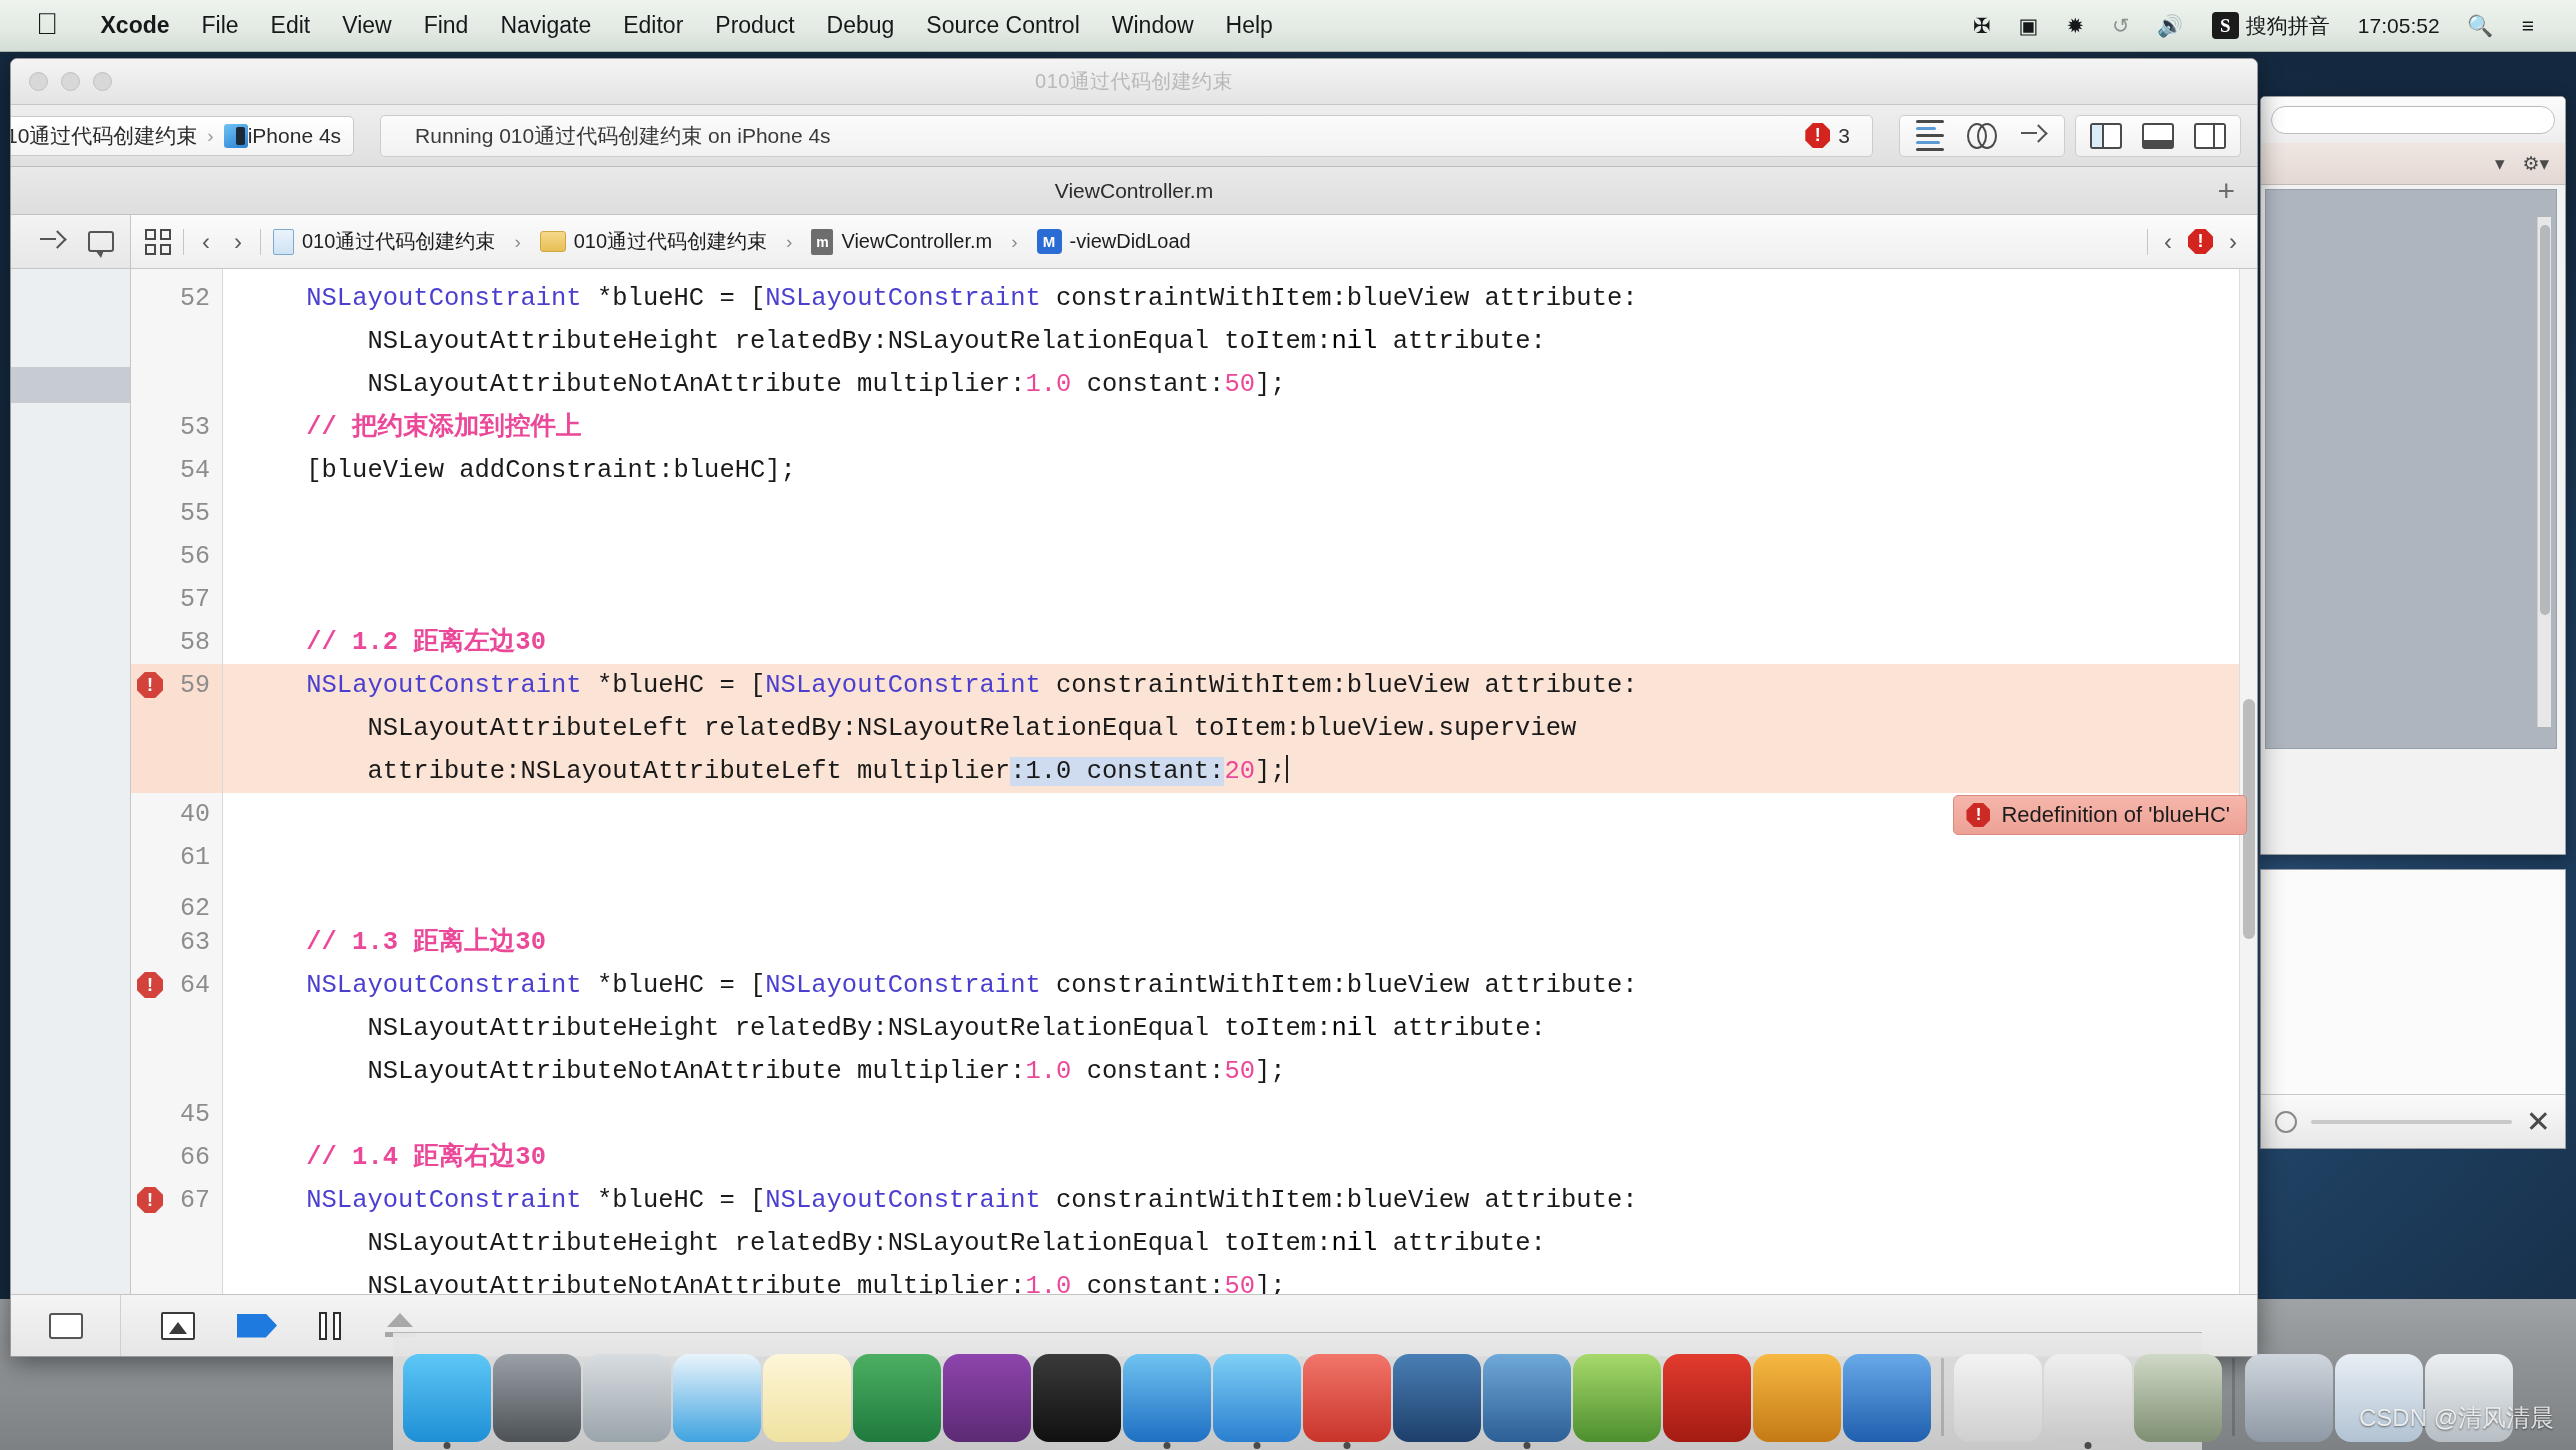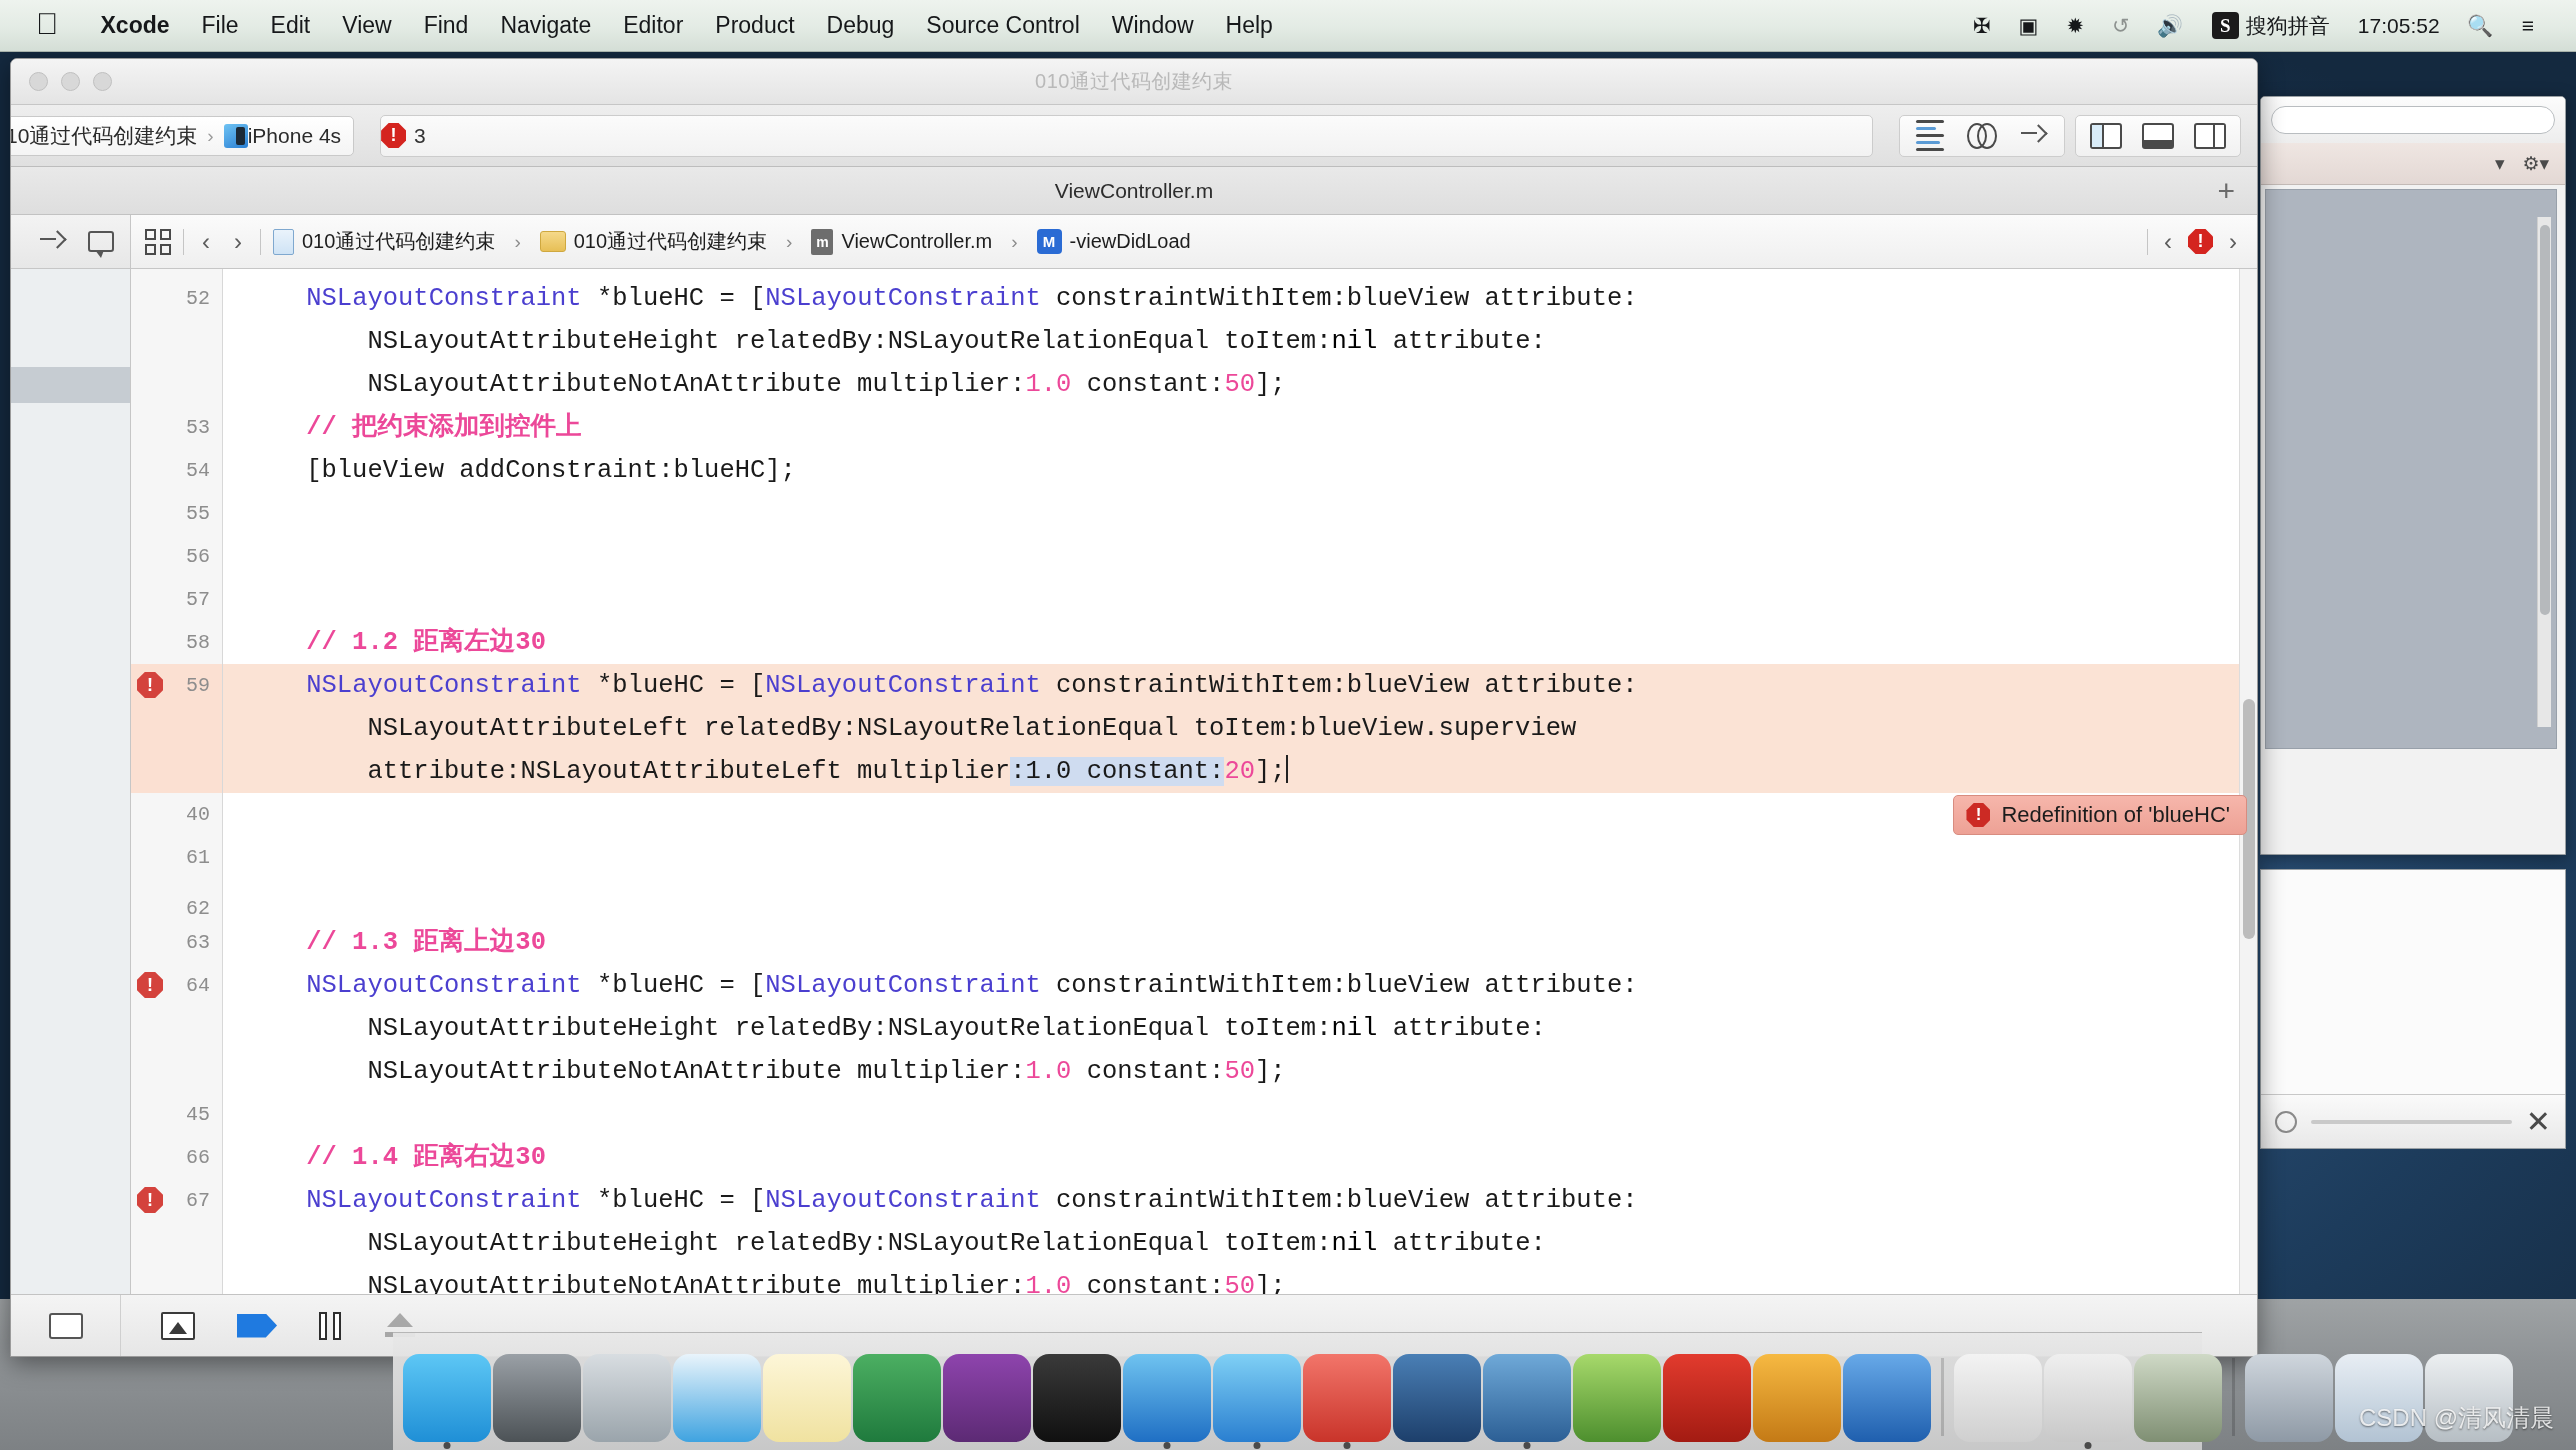--- a/index.html
+++ b/index.html
@@ -338,21 +338,21 @@
     line-height: 43px;
     color: #1a1a1a;
     padding-left: 22px;
     padding-top: 0;
     white-space: pre;
     overflow: hidden;
   }
   .lnum {
     position: absolute; right: 12px; width: 70px; text-align: right;
     font-family: "Liberation Mono", monospace;
-    font-size: 20px; color: #8d8d8d; line-height: 43px; height: 43px;
+    font-size: 25px; color: #8d8d8d; line-height: 43px; height: 43px;
   }
   .errdot {
     position: absolute; left: 6px; width: 26px; height: 26px;
     background: #d4423c;
     clip-path: polygon(30% 0,70% 0,100% 30%,100% 70%,70% 100%,30% 100%,0 70%,0 30%);
   }
   .errdot::after {
     content: "!"; position: absolute; inset: 0; color: #fff;
     font-size: 18px; font-weight: bold; text-align: center; line-height: 26px;
     font-family: "Liberation Sans", sans-serif;
@@ -518,20 +518,21 @@
     <div class="scheme-box">
       <span>10通过代码创建约束</span>
       <span class="sep">›</span>
       <span class="dev-chip">
         <span class="dev-ic"></span>
         <span>iPhone 4s</span>
       </span>
     </div>
 
     <div class="status-box">
+      <span class="stxt">Running 010通过代码创建约束 on iPhone 4s</span>
       <span class="err-pill">
         <span class="octo"></span>
         <span>3</span>
       </span>
     </div>
 
     <div class="tb-group">
       <span class="tb-btn">
         <span class="ed-std">
             <i></i>

